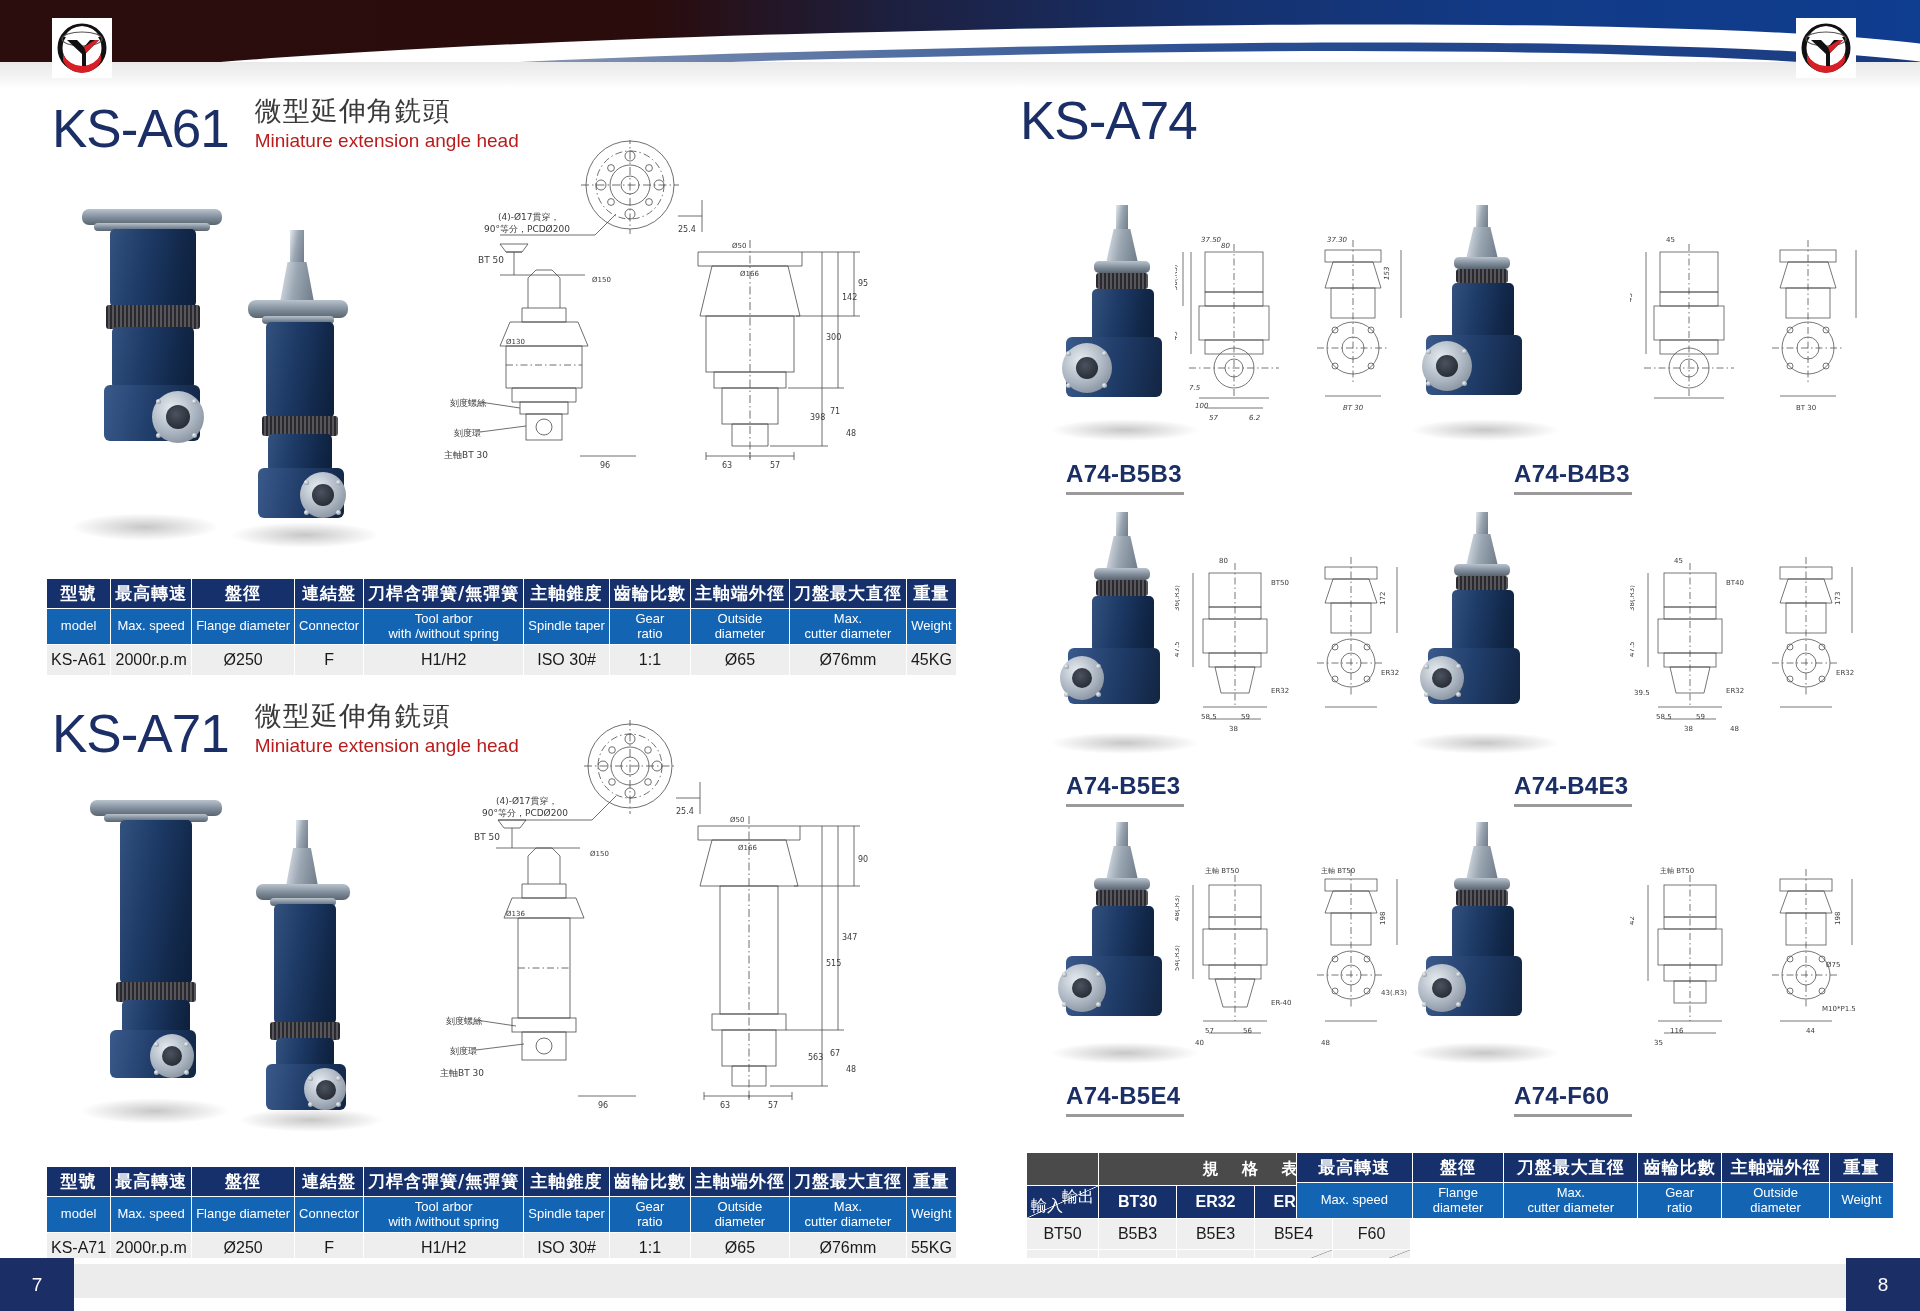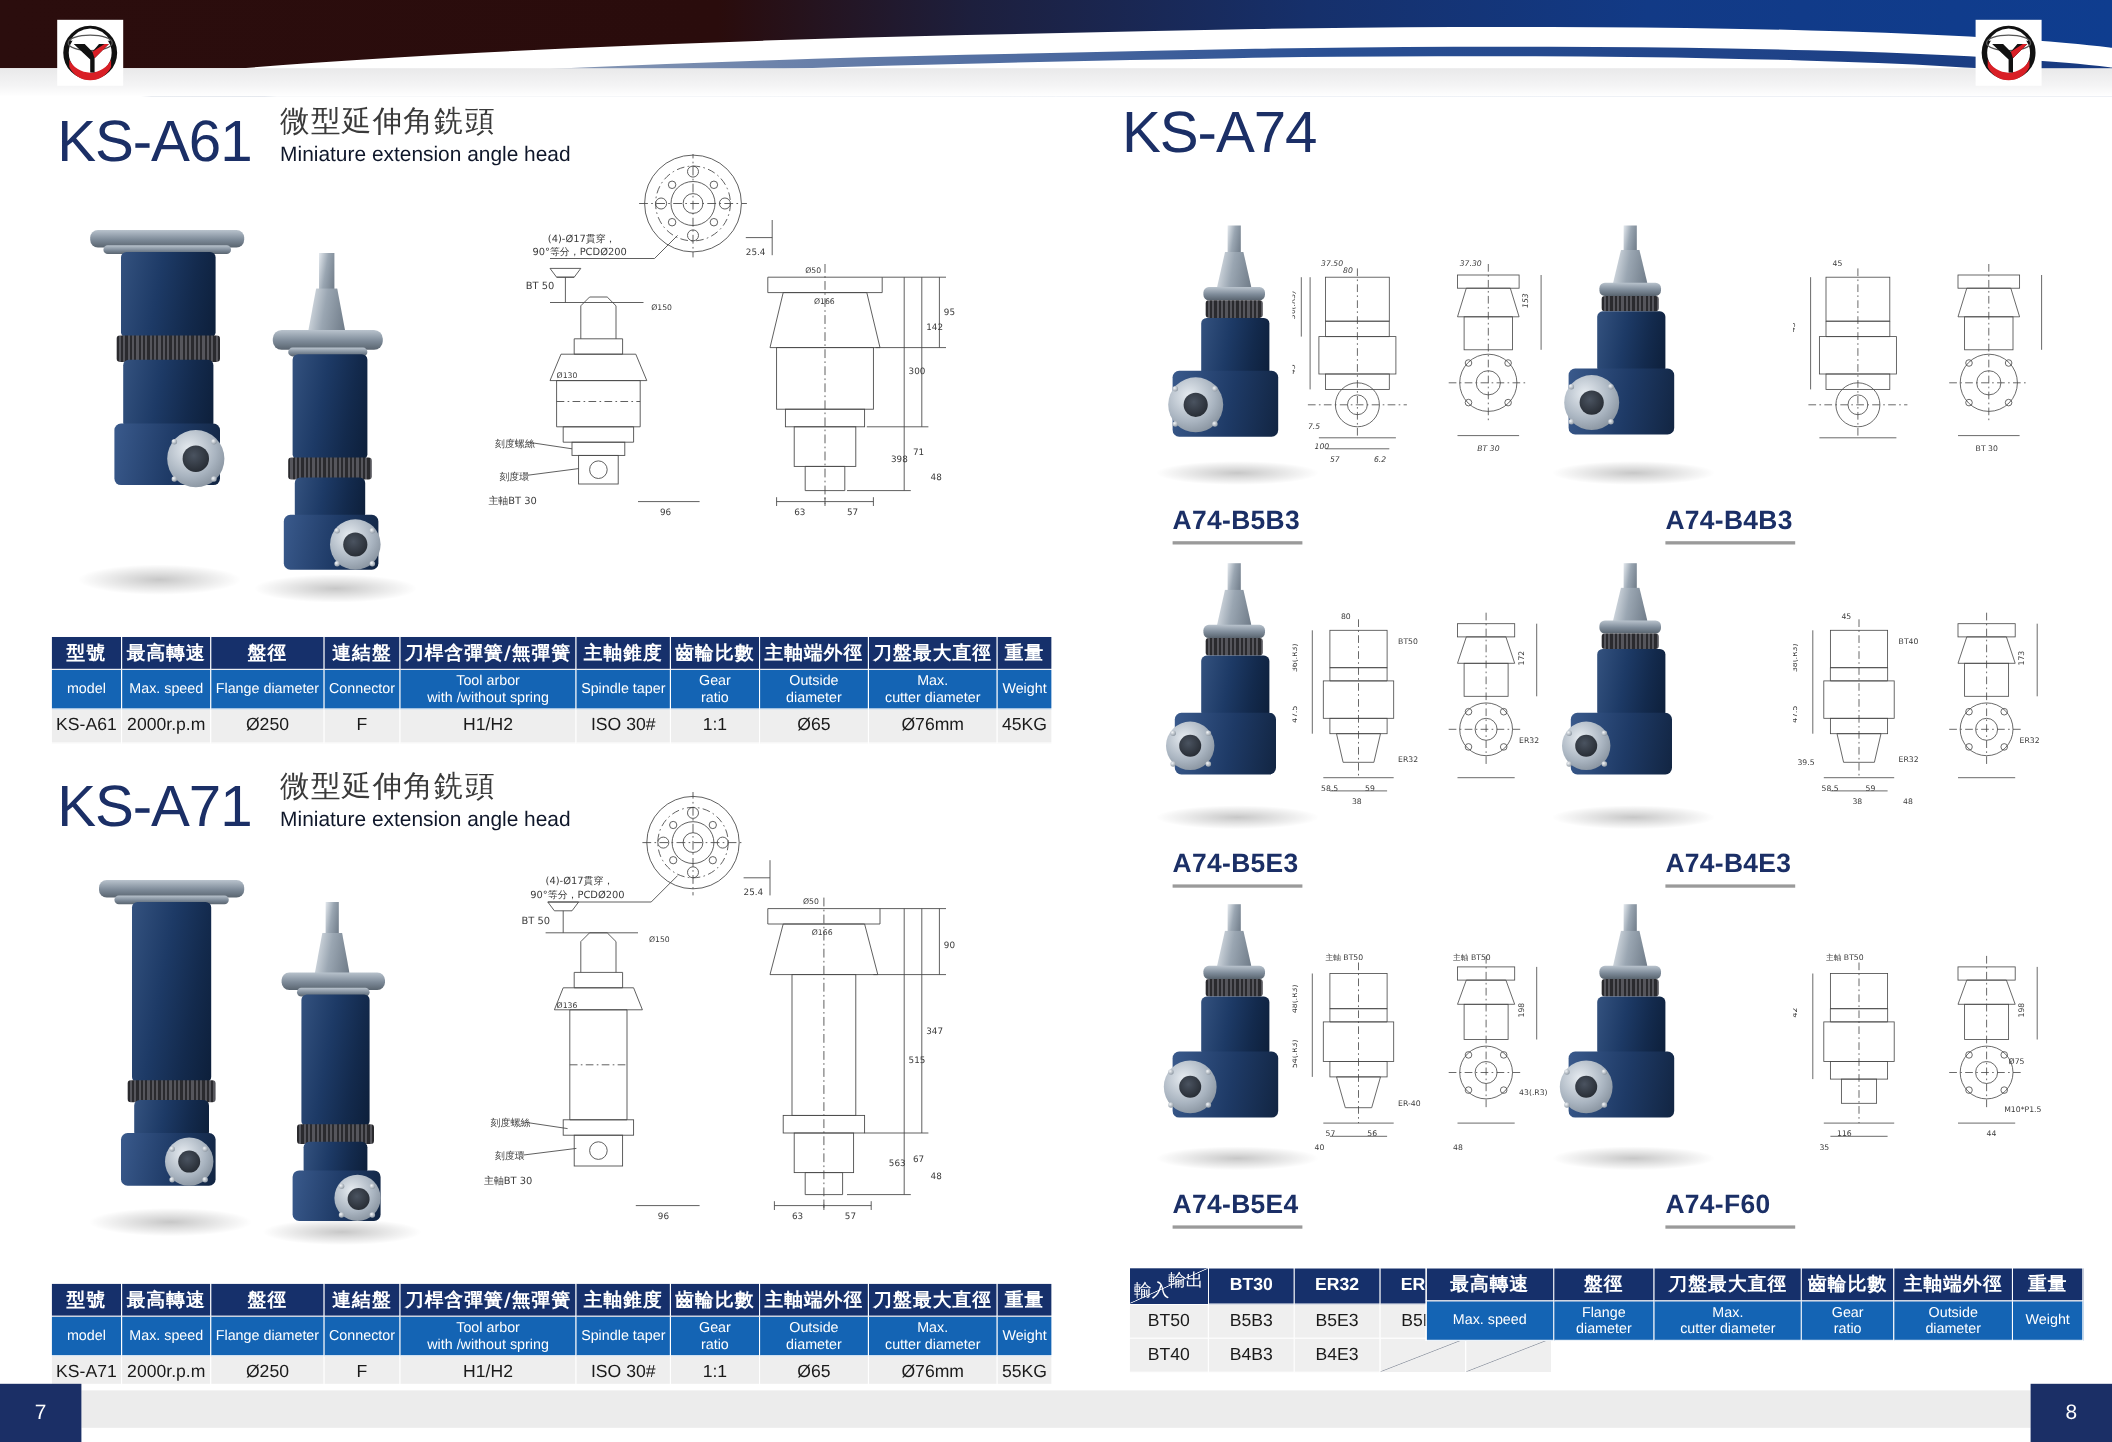--- a/index.html
+++ b/index.html
@@ -49,21 +49,21 @@
 
   
   .prod-head { position:absolute; display:flex; align-items:flex-end; gap:26px; }
   .prod-code {
     font-size:53px; font-weight:400; color:#1b2f66; letter-spacing:-1px;
     line-height:0.98; font-family:"Liberation Sans","DejaVu Sans",sans-serif;
   }
   .prod-names { padding-bottom:2px; }
   .prod-cn { font-size:27px; color:#3a3a3a; line-height:1.18; letter-spacing:1px;
              font-family:"DejaVu Sans","Liberation Sans",sans-serif; }
-  .prod-en { font-size:19px; color:#0f172a; line-height:1.25; margin-top:2px; }
+  .prod-en { font-size:19px; color:#b91c1c; line-height:1.25; margin-top:2px; }
 
   
   table.spec { border-collapse:collapse; position:absolute; background:#fff; }
   table.spec th, table.spec td {
     border:1px solid #ffffff; text-align:center; vertical-align:middle;
     padding:3px 4px; white-space:nowrap;
   }
   table.spec tr.hdr-cn th {
     background:#16306b; color:#ffffff; font-size:17px; font-weight:700;
     height:30px; letter-spacing:1px;
@@ -894,20 +894,24 @@
   <span class="txt">A74-B5E4</span>
   <span class="rule"></span>
 </div>
 <div class="model-label" style="left:1470px; top:1082px;">
   <span class="txt">A74-F60</span>
   <span class="rule"></span>
 </div>
 
 <table class="matrix" style="left:1026px; top:1152px;">
   <tbody>
+      <tr>
+    <td class="mtx-corner" style="background:#4a4a4a;border:1px solid #ffffff;"></td>
+    <td class="mtx-title" colspan="4">規 格 表</td>
+  </tr>
   <tr>
     <td class="mtx-corner">
       <span class="slash"></span>
       <span class="out">輸出</span>
       <span class="in">輸入</span>
     </td>
     <td class="mtx-colh">BT30</td>
     <td class="mtx-colh">ER32</td>
     <td class="mtx-colh">ER40</td>
     <td class="mtx-colh">M10</td>

